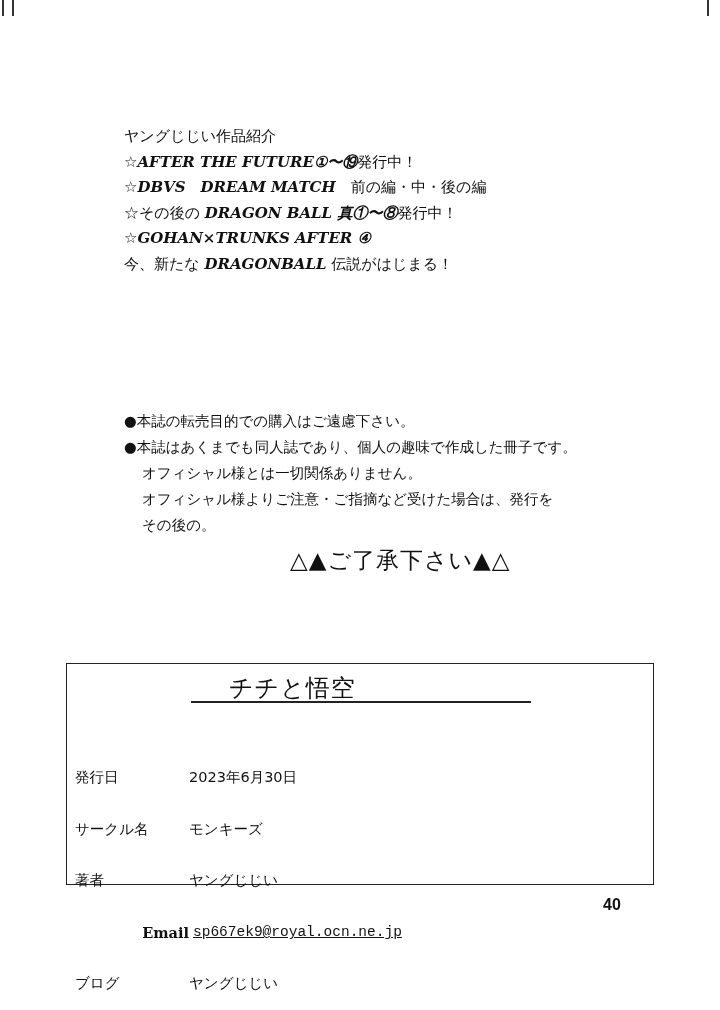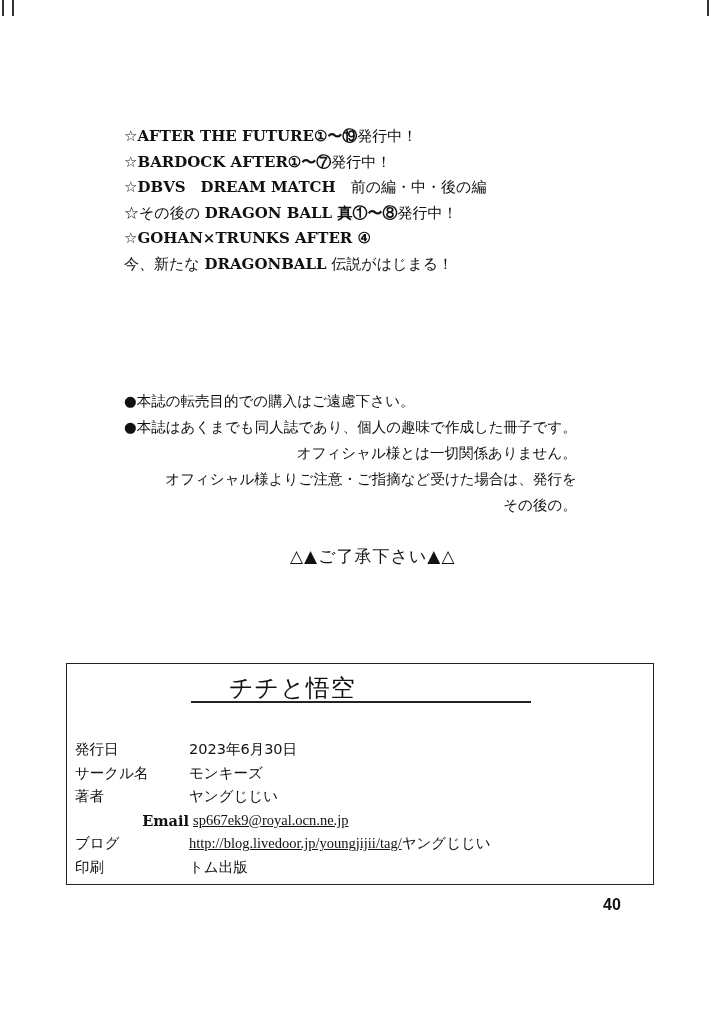--- a/index.html
+++ b/index.html
@@ -1,55 +1,53 @@
 <!DOCTYPE html>
 <html><head>
 <meta charset="utf-8">
 <style>
   html, body { margin: 0; padding: 0; background: #ffffff; }
   body { width: 720px; height: 1010px; position: relative; overflow: hidden;
          font-family: "DejaVu Serif", "Liberation Serif", serif; color: #111; }
   .crop { position: absolute; top: 0; width: 2px; height: 16px; background: #333; }
   .intro { position: absolute; left: 124px; top: 124px; font-size: 15px; line-height: 25.6px; }
   .intro .line { white-space: nowrap; }
-  .intro .b { font-weight: bold; }
-  .notice { position: absolute; left: 124px; top: 388px; font-size: 14.5px; line-height: 26px;
+  .intro .b { font-weight: bold; font-style: italic; }
+  .notice { position: absolute; left: 124px; top: 408px; font-size: 14.5px; line-height: 26px;
             font-family: "DejaVu Sans", "Liberation Sans", sans-serif; }
   .notice .line { white-space: nowrap; }
-  .notice .indent { padding-left: 18px; text-align: right; }
-  .closing { position: absolute; left: 290px; top: 545px; font-size: 17px;
+  .notice .indent { padding-left: 18px; }
+  .closing { position: absolute; left: 290px; top: 545px; font-size: 23px;
              font-family: "DejaVu Sans", "Liberation Sans", sans-serif; white-space: nowrap; letter-spacing: 1px; }
   .colophon { position: absolute; left: 66px; top: 663px; width: 588px; height: 222px;
               border: 1.5px solid #222; box-sizing: border-box; }
   .colophon .title { position: absolute; left: 162px; top: 8px; font-size: 24px;
                      font-family: "DejaVu Sans", "Liberation Sans", sans-serif; letter-spacing: 1px; }
   .colophon .rule { position: absolute; left: 124px; top: 37px; width: 340px; height: 2px; background: #222; }
   .rows { position: absolute; left: 8px; top: 74px; font-size: 14.5px; }
-  .row { height: 23.5px; display: flex; align-items: center; white-space: nowrap; }
+  .row { height: 23.5px; display: flex; align-items: center; white-space: nowrap; margin-top: 28px; }
   .row .k { width: 114px; font-family: "DejaVu Sans", "Liberation Sans", sans-serif; }
   .row .k.serifb { font-family: "DejaVu Serif", "Liberation Serif", serif; font-weight: bold; text-align: right; }
   .row .v { font-family: "DejaVu Sans", "Liberation Sans", sans-serif; }
-  .row .v.link { font-family: Liberation Serif, serif; text-decoration: underline; }
+  .row .v.link { font-family: Liberation Mono, monospace; text-decoration: underline; }
   .row .v.email { padding-left: 4px; }
   .pagenum { position: absolute; left: 603px; top: 896px; font-size: 16px;
              font-family: "Liberation Sans", sans-serif; font-weight: bold; }
 </style>
 </head>
 <body>
 
 <div class="crop" style="left:2px;"></div>
 <div class="crop" style="left:12px;"></div>
 <div class="crop" style="left:707px;"></div>
 
 <div class="intro">
+  <div class="line">ヤングじじい作品紹介</div>
   <div class="line">
     <span>☆</span><span class="b">AFTER THE FUTURE①〜⑲</span><span>発行中！</span>
-  </div>
-  <div class="line">
-    <span>☆</span><span class="b">BARDOCK AFTER①〜⑦</span><span>発行中！</span>
   </div>
   <div class="line">
     <span>☆</span><span class="b">DBVS　DREAM MATCH</span><span>　前の編・中・後の編</span>
   </div>
   <div class="line">
     <span>☆</span><span>その後の </span><span class="b">DRAGON BALL 真①〜⑧</span><span>発行中！</span>
   </div>
   <div class="line">
     <span>☆</span><span class="b">GOHAN×TRUNKS AFTER ④</span><span></span>
   </div>
@@ -83,21 +81,20 @@
     <div class="row">
       <span class="k">著者</span>
       <span class="v">ヤングじじい</span>
     </div>
     <div class="row">
       <span class="k serifb">Email</span>
       <span class="v link email">sp667ek9@royal.ocn.ne.jp</span>
     </div>
     <div class="row">
       <span class="k">ブログ</span>
-      <span class="v link">http://blog.livedoor.jp/youngjijii/tag/</span>
         <span class="v suffix">ヤングじじい</span>
     </div>
     <div class="row">
       <span class="k">印刷</span>
       <span class="v">トム出版</span>
     </div>
   </div>
 </div>
 
 <div class="pagenum">40</div>

